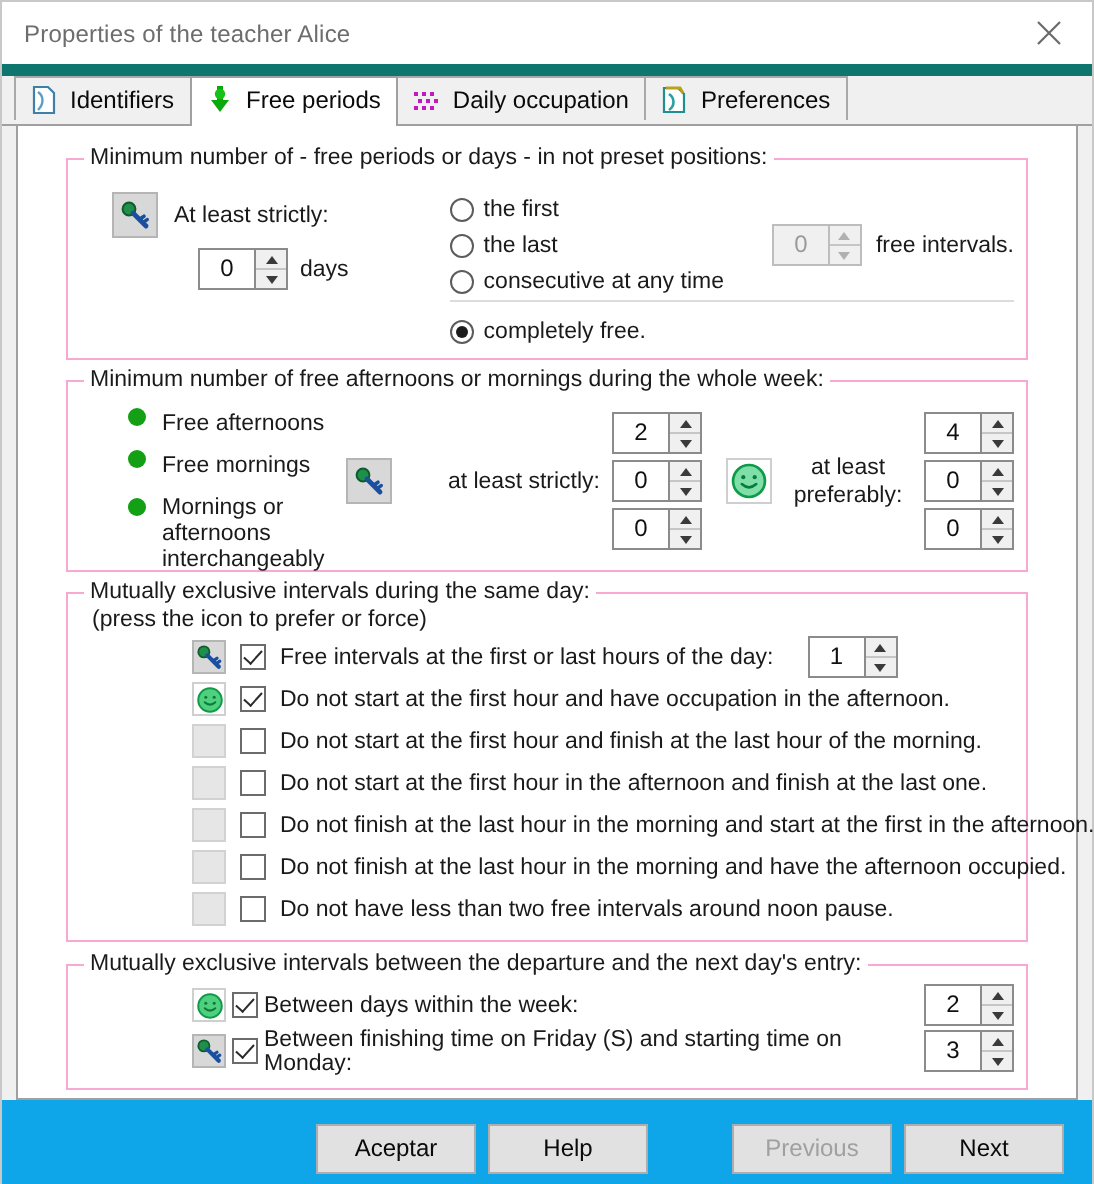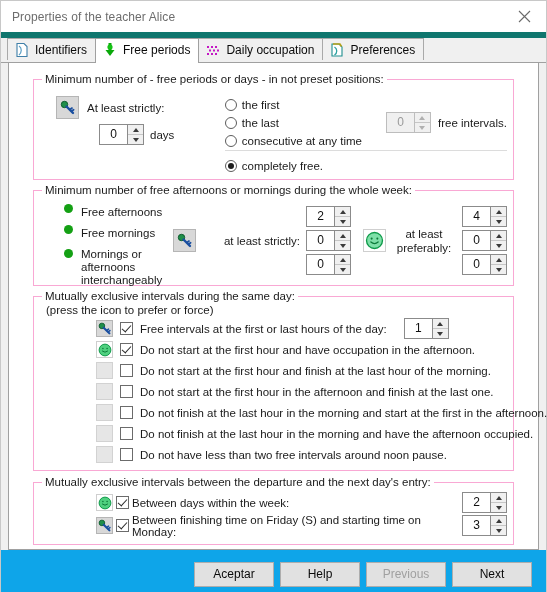--- a/index.html
+++ b/index.html
@@ -102,21 +102,21 @@
     border: 1px solid #adadad;
     font-family: "Liberation Sans", sans-serif;
     font-size: 12px;
     color: #0a0a0a;
     box-sizing: border-box;
     text-align: center;
     line-height: 23px;
     cursor: default;
     padding: 0;
   }
-  .btn.disabled { color: #a0a0a0; }
+  .btn.disabled { color: #a0a0a0; margin-left: 36px; }
 
   
   .group {
     border: 1px solid #f9a8d4;
     margin: 0 14px 4px 14px;
     padding: 0 6px 5px 6px;
     position: relative;
     box-sizing: border-box;
   }
   .group > .legend {

